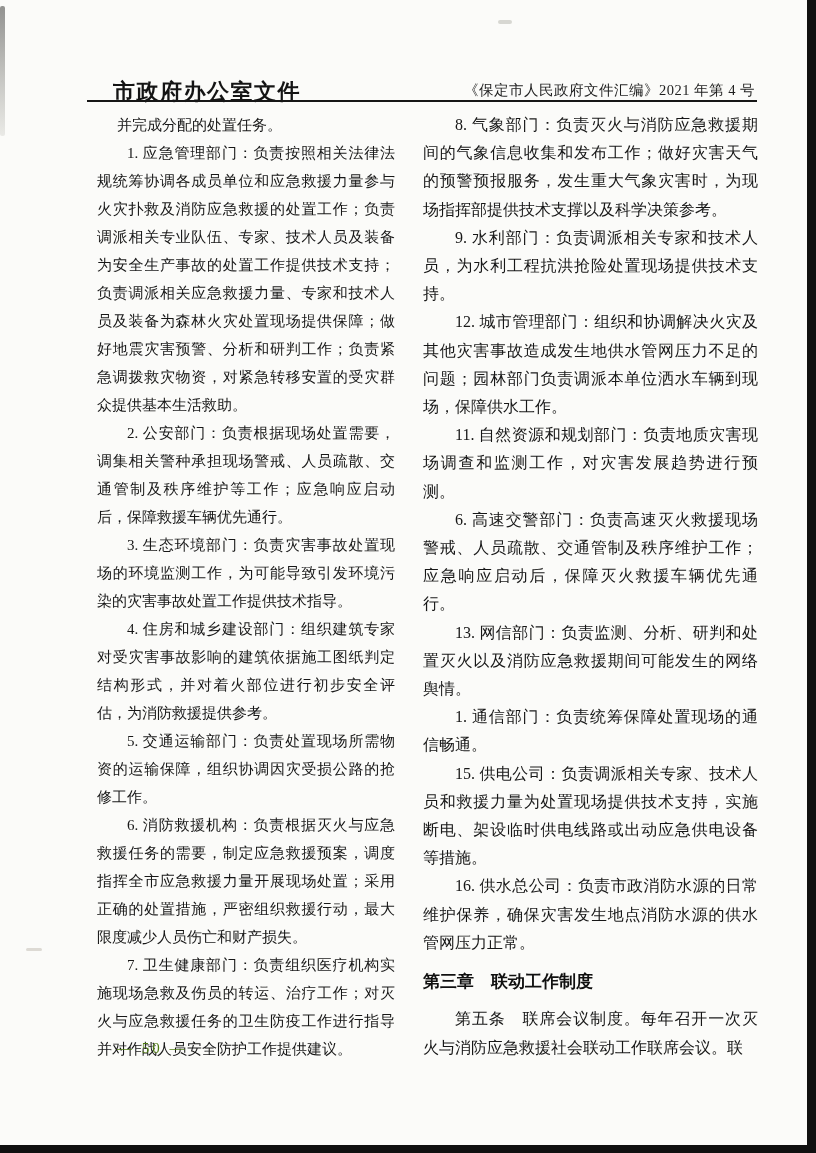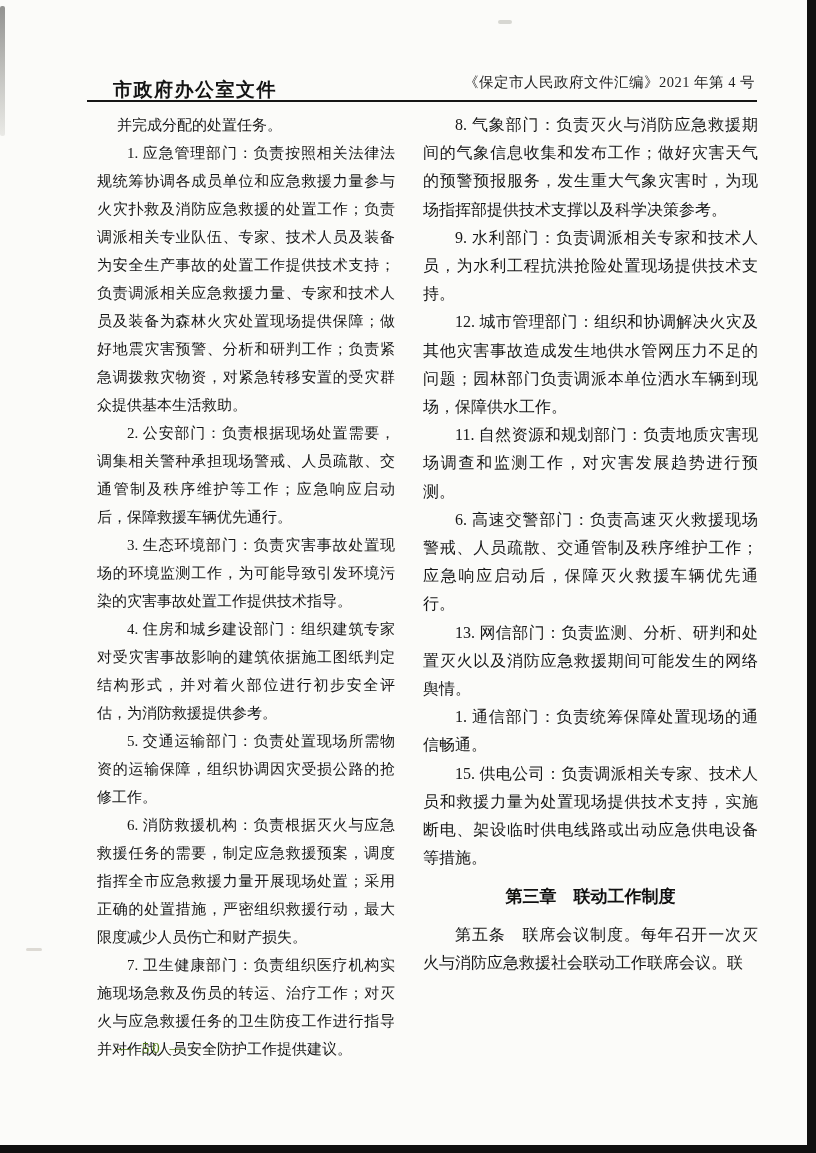--- a/index.html
+++ b/index.html
@@ -16,36 +16,36 @@
   .edge-bottom { position:absolute; left:0; bottom:0; width:816px; height:8px; background:#101010; }
   .streak-left { position:absolute; left:0; top:6px; width:5px; height:130px;
                  background:linear-gradient(180deg,#6f6f6d,#b9b9b5 60%,#e4e4e0); opacity:.75; border-radius:2px; }
   .smudge-top  { position:absolute; left:498px; top:20px; width:14px; height:4px; background:#d7d7d2; border-radius:2px; }
   .smudge-mid  { position:absolute; left:26px; top:948px; width:16px; height:3px; background:#dddad4; border-radius:2px; }
 
   
   .header-left {
     position:absolute; left:113px; top:77px;
     font-family:"Liberation Sans","DejaVu Sans",sans-serif;
-    font-weight:bold; font-size:19px; letter-spacing:1.5px; color:#141414;
+    font-weight:bold; font-size:22px; letter-spacing:1.5px; color:#141414;
   }
   .header-right {
-    position:absolute; right:61px; top:73px;
+    position:absolute; right:61px; top:81px;
     font-size:14.5px; letter-spacing:0.5px; color:#1e1e1e;font-family:Liberation Serif, serif;
   }
   .header-rule { position:absolute; left:87px; top:100px; width:670px; height:2px; background:#161616; }
 
   
   .col { position:absolute; top:111px; text-align:justify; color:#171717; }
   .col-left  { left:97px;  width:298px; font-size:15px; line-height:28px; }
   .col-right { left:423px; width:335px; font-size:16px; line-height:28.2px; }
   .para { margin:0; text-indent:2em; }
   .para.noindent { text-indent:0;margin-left:20px; }
   .para.heading {
-    text-indent:0; text-align:center; font-weight:bold;
+    text-indent:0; font-weight:bold;
     font-family:"Liberation Sans","DejaVu Sans",sans-serif;
     font-size:17px; margin-top:11px; margin-bottom:9px; color:#101010;
   }
 
   .page-number {
     position:absolute; left:117px; top:1040px;
     font-size:15px; letter-spacing:3px; color:#4d7c0f;
   }
 </style>
 </head>
@@ -74,20 +74,21 @@
 
   <div class="col col-right">
       <p class="para indent">8. 气象部门：负责灭火与消防应急救援期间的气象信息收集和发布工作；做好灾害天气的预警预报服务，发生重大气象灾害时，为现场指挥部提供技术支撑以及科学决策参考。</p>
       <p class="para indent">9. 水利部门：负责调派相关专家和技术人员，为水利工程抗洪抢险处置现场提供技术支持。</p>
       <p class="para indent">12. 城市管理部门：组织和协调解决火灾及其他灾害事故造成发生地供水管网压力不足的问题；园林部门负责调派本单位洒水车辆到现场，保障供水工作。</p>
       <p class="para indent">11. 自然资源和规划部门：负责地质灾害现场调查和监测工作，对灾害发展趋势进行预测。</p>
       <p class="para indent">6. 高速交警部门：负责高速灭火救援现场警戒、人员疏散、交通管制及秩序维护工作；应急响应启动后，保障灭火救援车辆优先通行。</p>
       <p class="para indent">13. 网信部门：负责监测、分析、研判和处置灭火以及消防应急救援期间可能发生的网络舆情。</p>
       <p class="para indent">1. 通信部门：负责统筹保障处置现场的通信畅通。</p>
       <p class="para indent">15. 供电公司：负责调派相关专家、技术人员和救援力量为处置现场提供技术支持，实施断电、架设临时供电线路或出动应急供电设备等措施。</p>
+      <p class="para indent">16. 供水总公司：负责市政消防水源的日常维护保养，确保灾害发生地点消防水源的供水管网压力正常。</p>
       <p class="para heading">第三章　联动工作制度</p>
       <p class="para indent">第五条　联席会议制度。每年召开一次灭火与消防应急救援社会联动工作联席会议。联</p>
     </div>
 
   <div class="page-number">— 50 —</div>
 
   <div class="edge-right"></div>
   <div class="edge-bottom"></div>
 </div>
 

